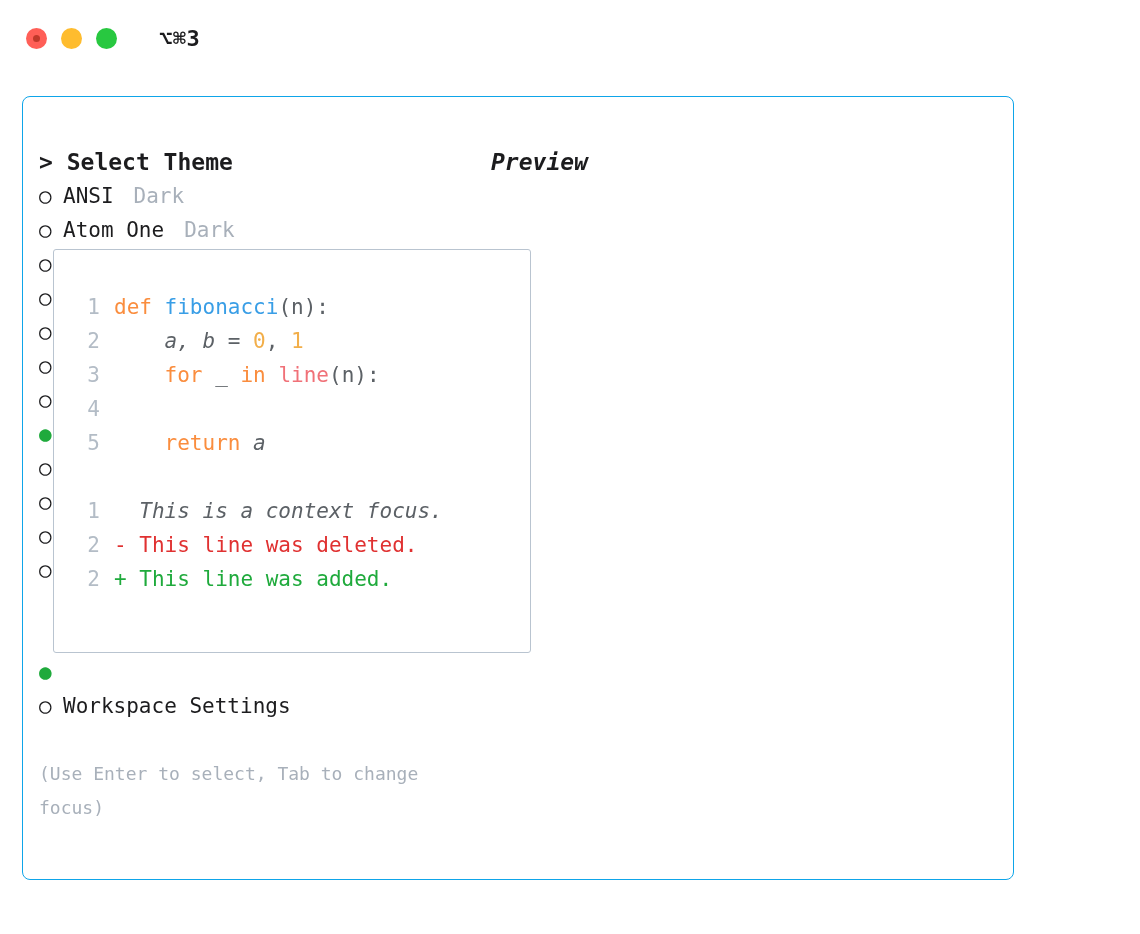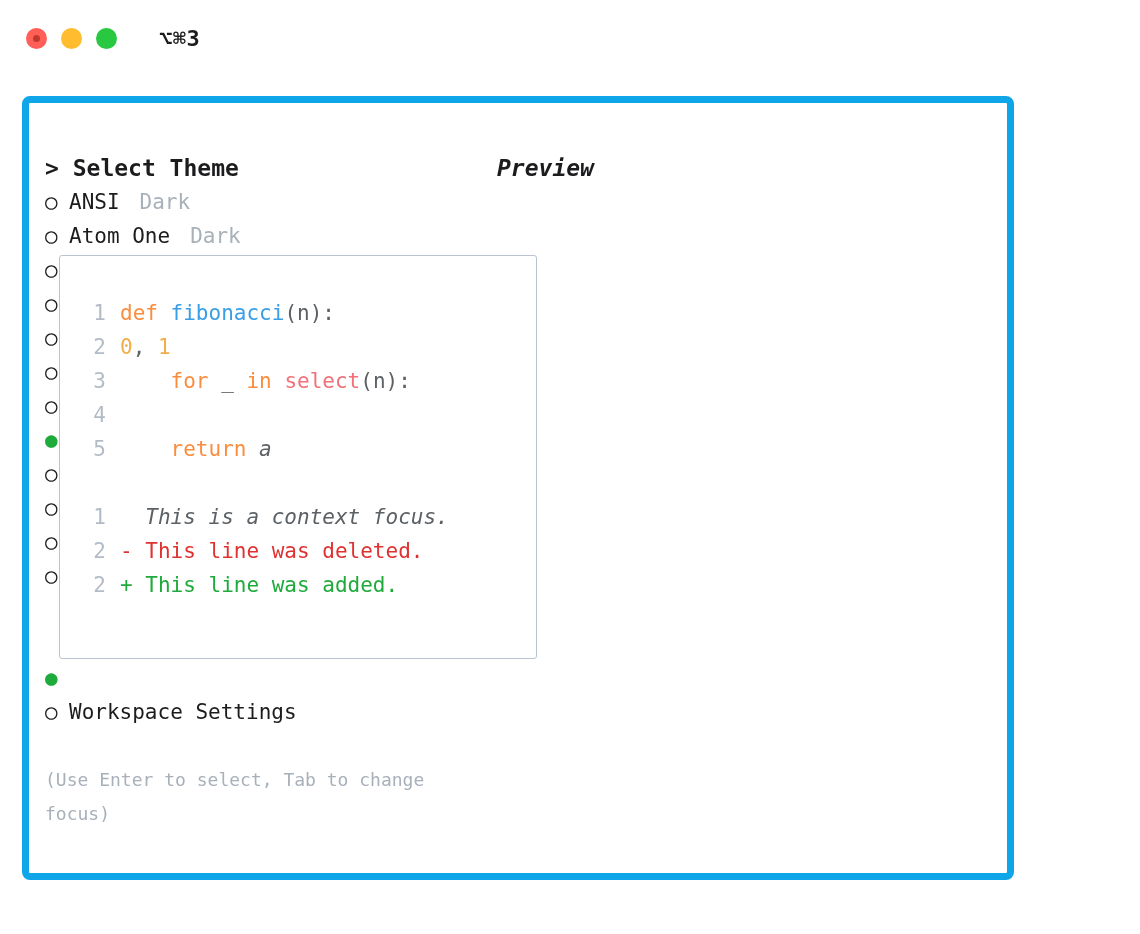--- a/index.html
+++ b/index.html
@@ -48,21 +48,21 @@
     font-weight: bold;
     color: #1c1c1e;
     letter-spacing: 0.5px;
   }
   .panel {
     position: absolute;
     left: 22px;
     top: 96px;
     width: 992px;
     height: 784px;
-    border: 7px solid #0ea5e9;
+    border: 1px solid #0ea5e9;
     border-radius: 8px;
     box-sizing: border-box;
     background: #ffffff;
   }
   .content {
     position: absolute;
     left: 0; top: 0;
     width: 100%; height: 100%;
   }
   .left-col {
@@ -280,33 +280,34 @@
 
         <div class="code-line">
           <span class="ln">1</span>
           <span class="kw">def </span>
           <span class="fn">fibonacci</span>
           <span class="plain">(n):</span>
         </div>
 
         <div class="code-line">
           <span class="ln">2</span>
+          <span class="plain ital">    a, b = </span>
           <span class="num">0</span>
           <span class="plain">, </span>
           <span class="num">1</span>
         </div>
 
         <div class="code-line">
           <span class="ln">3</span>
           <span class="plain">    </span>
           <span class="kw">for</span>
           <span class="plain ital"> _ </span>
           <span class="kw">in</span>
           <span class="plain"> </span>
-          <span class="builtin">select</span>
+          <span class="builtin">line</span>
           <span class="plain">(n):</span>
         </div>
 
         <div class="code-line">
           <span class="ln">4</span>
         </div>
 
         <div class="code-line">
           <span class="ln">5</span>
           <span class="plain">    </span>

